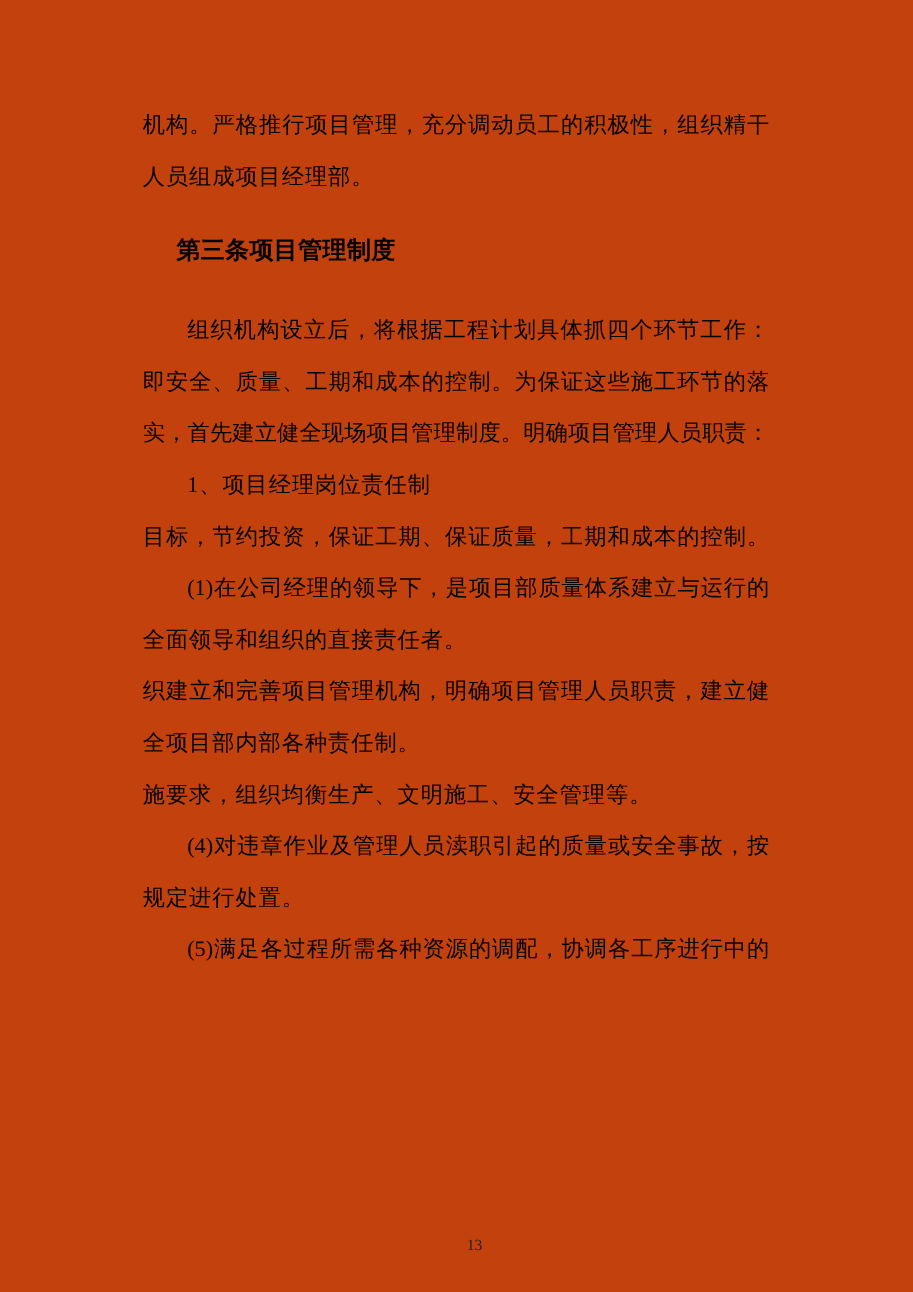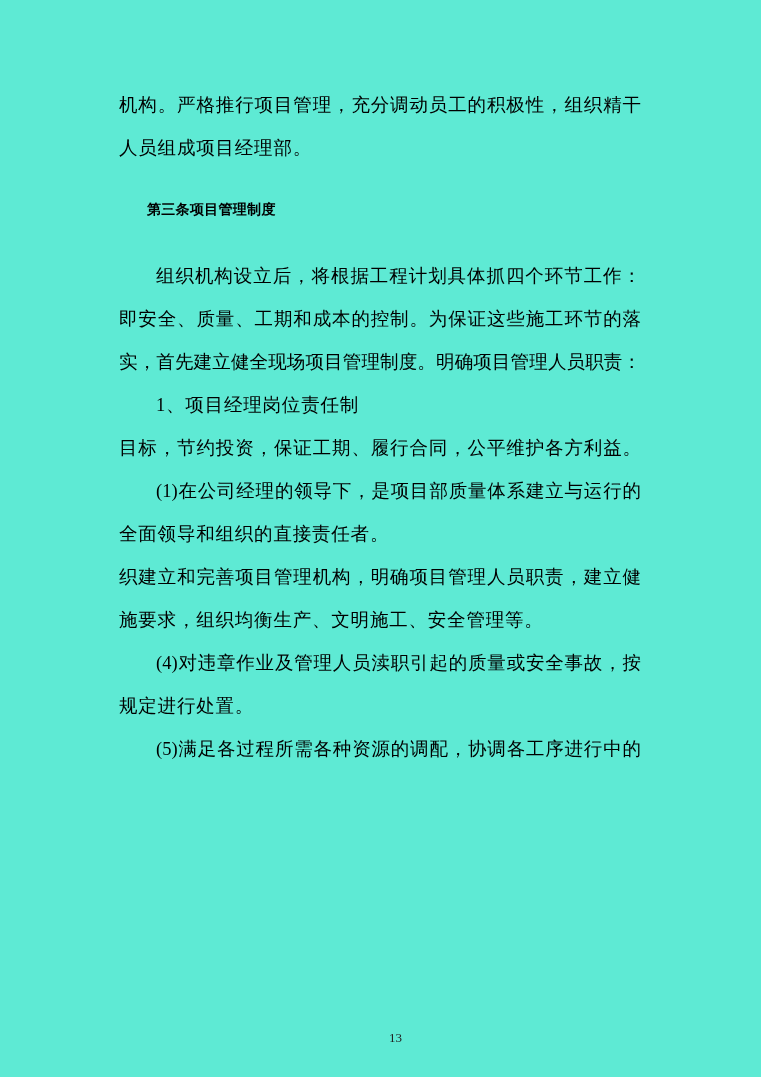--- a/index.html
+++ b/index.html
@@ -4,21 +4,21 @@
 <style>
   html, body {
     margin: 0;
     padding: 0;
     background: #ffffff;
   }
   .page {
     position: relative;
     width: 761px;
     height: 1077px;
-    background: #5eead4;
+    background: #c2410c;
     color: #000000;
     font-family: "Liberation Serif", "DejaVu Serif", serif;
     overflow: hidden;
   }
   .content {
     position: absolute;
     left: 119px;
     top: 84px;
     width: 522px;
   }
@@ -36,21 +36,21 @@
   }
   .line.full {
     text-align-last: justify;
     letter-spacing: 0px;
   }
   .line.indent {
     padding-left: 37px;
   }
   .line.heading {
     font-weight: bold;
-    font-size: 14px;
+    font-size: 20px;
     letter-spacing: 0.3px;
     padding-left: 28px;
     margin-top: 18px;
     margin-bottom: 24px;
     text-align-last: left;
   }
   .page-number {
     position: absolute;
     left: 30px;
     right: 0;
@@ -67,23 +67,24 @@
 
 <div class="page">
   <div class="content">
     <div class="line full">机构。严格推行项目管理，充分调动员工的积极性，组织精干</div>
     <div class="line">人员组成项目经理部。</div>
     <div class="line heading">第三条项目管理制度</div>
     <div class="line indent full">组织机构设立后，将根据工程计划具体抓四个环节工作：</div>
     <div class="line full">即安全、质量、工期和成本的控制。为保证这些施工环节的落</div>
     <div class="line full">实，首先建立健全现场项目管理制度。明确项目管理人员职责：</div>
     <div class="line indent">1、项目经理岗位责任制</div>
-    <div class="line full">目标，节约投资，保证工期、履行合同，公平维护各方利益。</div>
+    <div class="line full">目标，节约投资，保证工期、保证质量，工期和成本的控制。</div>
     <div class="line indent full">(1)在公司经理的领导下，是项目部质量体系建立与运行的</div>
     <div class="line">全面领导和组织的直接责任者。</div>
     <div class="line full">织建立和完善项目管理机构，明确项目管理人员职责，建立健</div>
+    <div class="line">全项目部内部各种责任制。</div>
     <div class="line">施要求，组织均衡生产、文明施工、安全管理等。</div>
     <div class="line indent full">(4)对违章作业及管理人员渎职引起的质量或安全事故，按</div>
     <div class="line">规定进行处置。</div>
     <div class="line indent full">(5)满足各过程所需各种资源的调配，协调各工序进行中的</div>
   </div>
   <div class="page-number">13</div>
 </div>
 
 </body></html>

